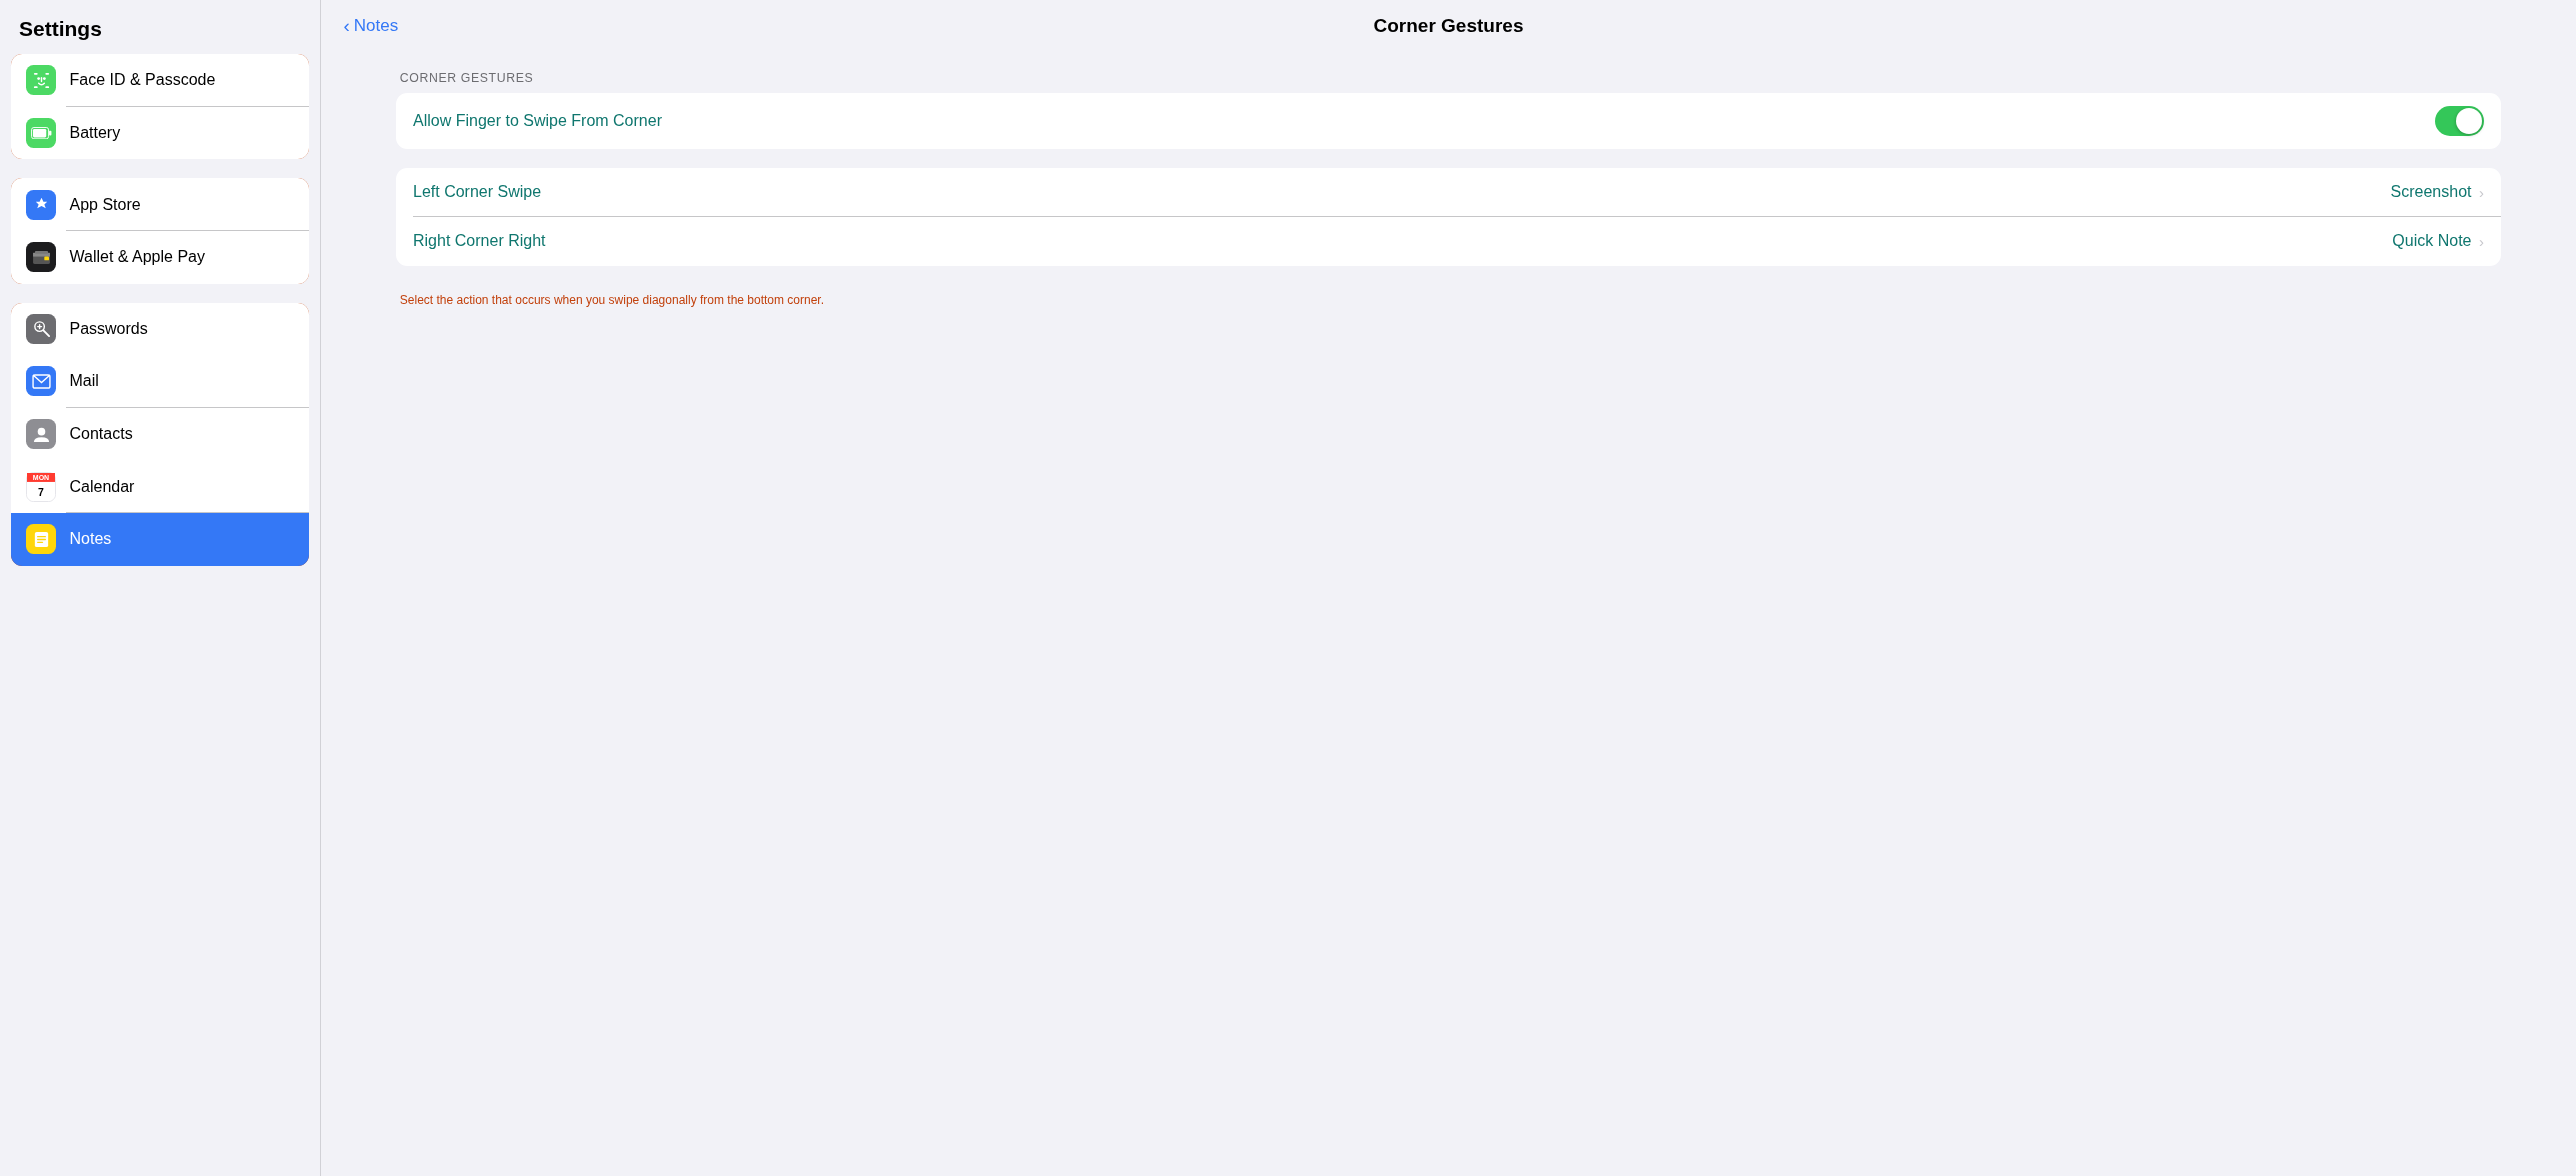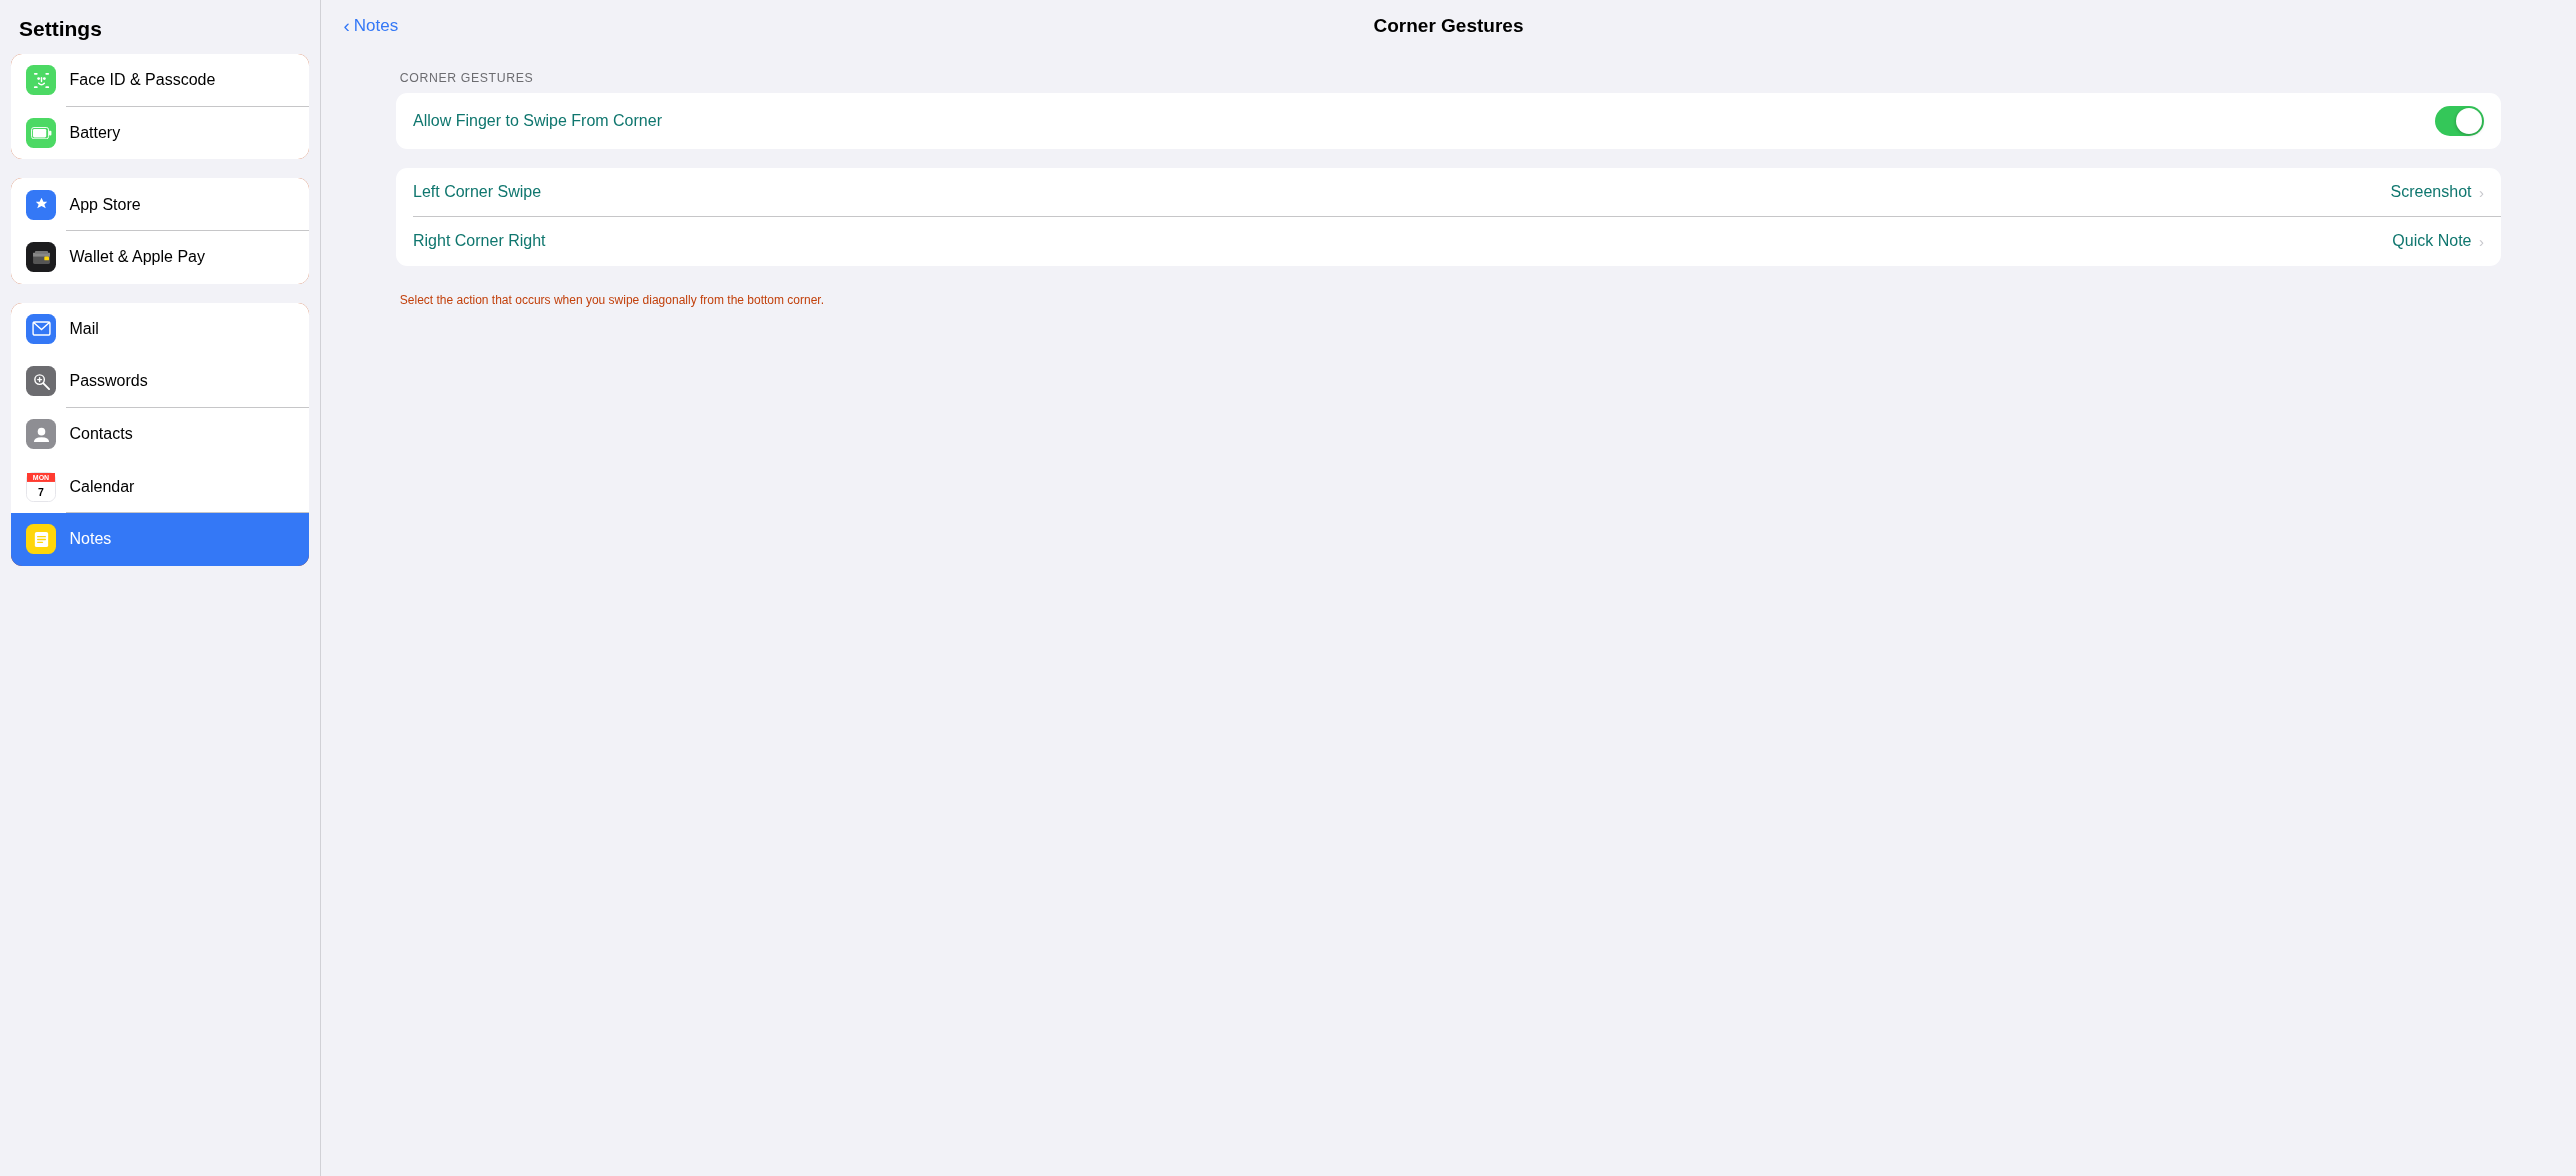--- a/index.html
+++ b/index.html
@@ -278,38 +278,38 @@
           <rect x="13" y="7" width="5" height="4" rx="1" fill="#ffd60a"></rect>
           <rect x="3" y="1" width="14" height="3" rx="1" fill="#777"></rect>
         </svg>
       </div>
       <span class="item-label">Wallet &amp; Apple Pay</span>
     </div>
   </div>
 
   <div class="settings-group">
     <div class="settings-item">
+      <div class="item-icon icon-passwords">
+        <svg width="19" height="19" viewBox="0 0 20 20" fill="none">
+          <circle cx="8" cy="8" r="5" stroke="white" stroke-width="1.5" fill="none"></circle>
+          <line x1="12" y1="12" x2="18" y2="18" stroke="white" stroke-width="2" stroke-linecap="round"></line>
+          <line x1="6" y1="8" x2="10" y2="8" stroke="white" stroke-width="1.5" stroke-linecap="round"></line>
+          <line x1="8" y1="6" x2="8" y2="10" stroke="white" stroke-width="1.5" stroke-linecap="round"></line>
+        </svg>
+      </div>
+      <span class="item-label">Passwords</span>
+    </div>
+    <div class="settings-item">
       <div class="item-icon icon-mail">
         <svg width="19" height="15" viewBox="0 0 20 16" fill="none">
           <rect x="1" y="1" width="18" height="14" rx="2" fill="none" stroke="white" stroke-width="1.5"></rect>
           <polyline points="1,1 10,9 19,1" stroke="white" stroke-width="1.5" fill="none"></polyline>
         </svg>
       </div>
       <span class="item-label">Mail</span>
-    </div>
-    <div class="settings-item">
-      <div class="item-icon icon-passwords">
-        <svg width="19" height="19" viewBox="0 0 20 20" fill="none">
-          <circle cx="8" cy="8" r="5" stroke="white" stroke-width="1.5" fill="none"></circle>
-          <line x1="12" y1="12" x2="18" y2="18" stroke="white" stroke-width="2" stroke-linecap="round"></line>
-          <line x1="6" y1="8" x2="10" y2="8" stroke="white" stroke-width="1.5" stroke-linecap="round"></line>
-          <line x1="8" y1="6" x2="8" y2="10" stroke="white" stroke-width="1.5" stroke-linecap="round"></line>
-        </svg>
-      </div>
-      <span class="item-label">Passwords</span>
     </div>
     <div class="settings-item">
       <div class="item-icon icon-contacts" style="background:#8e8e93;">
         <svg width="19" height="19" viewBox="0 0 20 20" fill="none">
           <circle cx="10" cy="7" r="4" fill="white"></circle>
           <path d="M2 18 Q2 13 10 13 Q18 13 18 18" fill="white"></path>
         </svg>
       </div>
       <span class="item-label">Contacts</span>
     </div>

